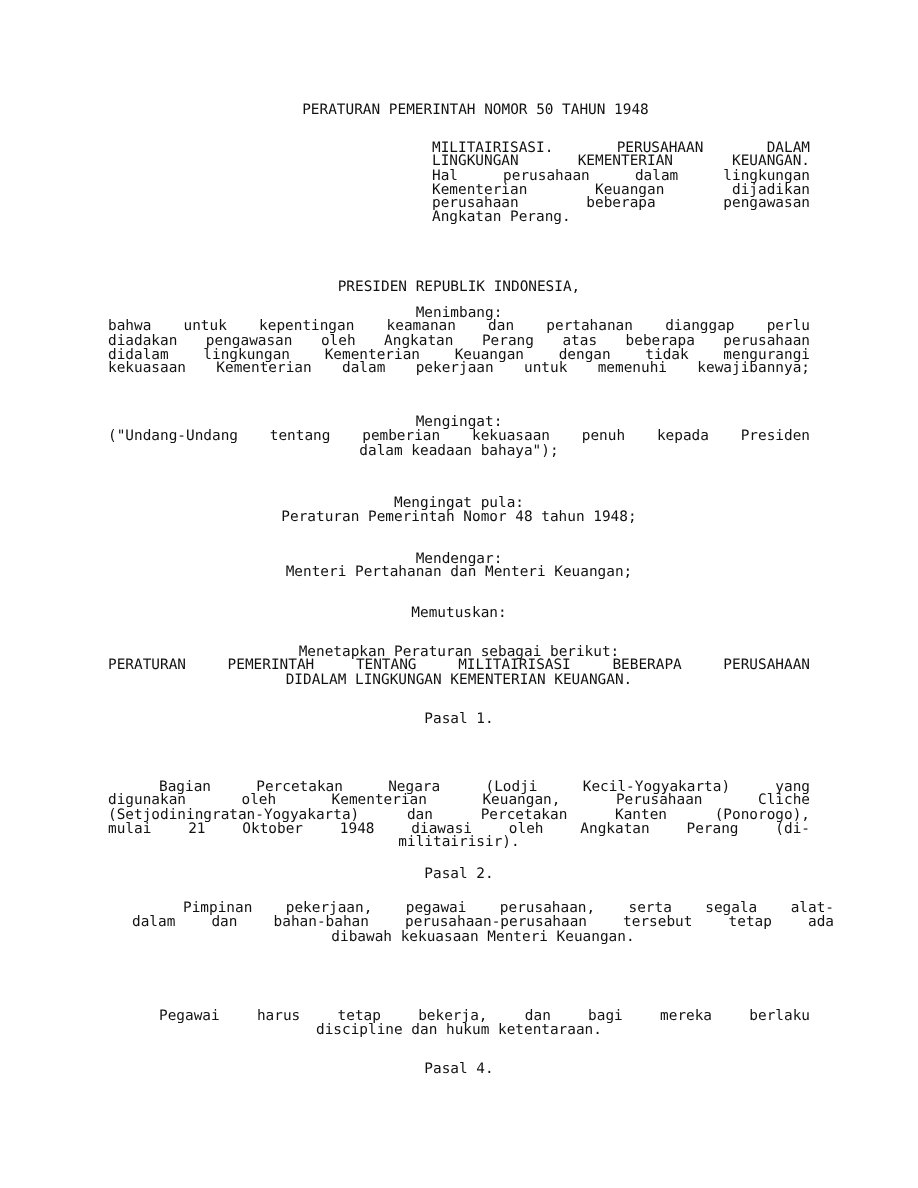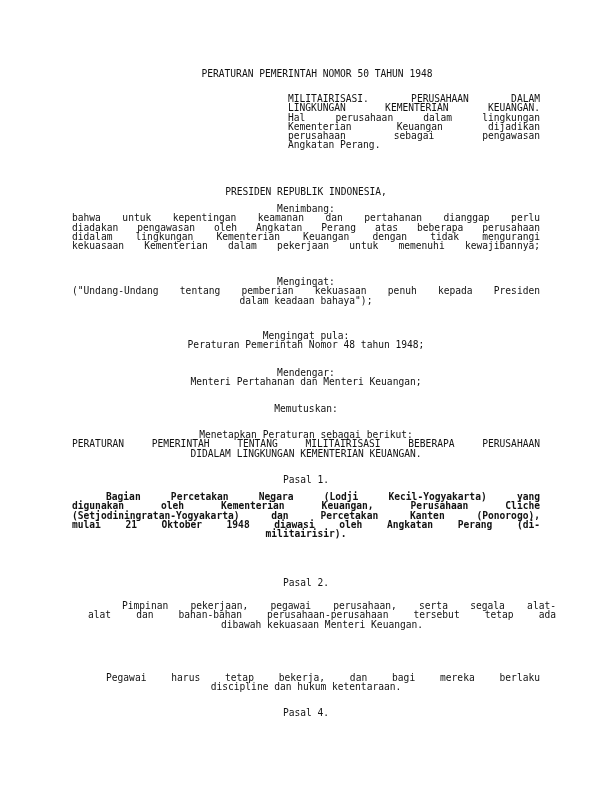--- a/index.html
+++ b/index.html
@@ -28,21 +28,21 @@
 
   <div class="abs title">
     <span>PERATURAN PEMERINTAH NOMOR 50 TAHUN 1948</span>
   </div>
 
   <div class="abs summary">
     <span class="just">MILITAIRISASI. PERUSAHAAN DALAM</span>
     <span class="just">LINGKUNGAN KEMENTERIAN KEUANGAN.</span>
     <span class="just">Hal perusahaan dalam lingkungan</span>
     <span class="just">Kementerian Keuangan dijadikan</span>
-    <span class="just">perusahaan sebagai pengawasan</span>
+    <span class="just">perusahaan beberapa pengawasan</span>
     <span class="last">Angkatan Perang.</span>
   </div>
 
   <div class="abs center" style="top:187px;">PRESIDEN REPUBLIK INDONESIA,</div>
 
   <div class="abs block" style="top:204px;">
     <span class="last">Menimbang:</span>
     <span class="just">bahwa untuk kepentingan keamanan dan pertahanan dianggap perlu</span>
     <span class="just">diadakan pengawasan oleh Angkatan Perang atas beberapa perusahaan</span>
     <span class="just">didalam lingkungan Kementerian Keuangan dengan tidak mengurangi</span>
@@ -67,32 +67,32 @@
 
   <div class="abs center" style="top:404px;">Memutuskan:</div>
 
   <div class="abs block" style="top:430px;">
     <span class="last">Menetapkan Peraturan sebagai berikut:</span>
     <span class="just">PERATURAN PEMERINTAH TENTANG MILITAIRISASI BEBERAPA PERUSAHAAN</span>
     <span class="last">DIDALAM LINGKUNGAN KEMENTERIAN KEUANGAN.</span>
   </div>
 
   <div class="abs center" style="top:475px;">Pasal 1.</div>
-  <div class="abs block" style="top:492px;font-weight:bold;">
+  <div class="abs block" style="top:520px;">
     <span class="just indent">Bagian Percetakan Negara (Lodji Kecil-Yogyakarta) yang</span>
     <span class="just">digunakan oleh Kementerian Keuangan, Perusahaan Cliche</span>
     <span class="just">(Setjodiningratan-Yogyakarta) dan Percetakan Kanten (Ponorogo),</span>
     <span class="just">mulai 21 Oktober 1948 diawasi oleh Angkatan Perang (di-</span>
     <span class="last">militairisir).</span>
   </div>
 
   <div class="abs center" style="top:578px;">Pasal 2.</div>
   <div class="abs block" style="top:601px;margin-left:16px;">
     <span class="just indent">Pimpinan pekerjaan, pegawai perusahaan, serta segala alat-</span>
-    <span class="just">alat dan bahan-bahan perusahaan-perusahaan tersebut tetap ada</span>
+    <span class="just">dalam dan bahan-bahan perusahaan-perusahaan tersebut tetap ada</span>
     <span class="last">dibawah kekuasaan Menteri Keuangan.</span>
   </div>
 
   <div class="abs block" style="top:673px;">
     <span class="just indent">Pegawai harus tetap bekerja, dan bagi mereka berlaku</span>
     <span class="last">discipline dan hukum ketentaraan.</span>
   </div>
 
   <div class="abs center" style="top:708px;">Pasal 4.</div>
 

